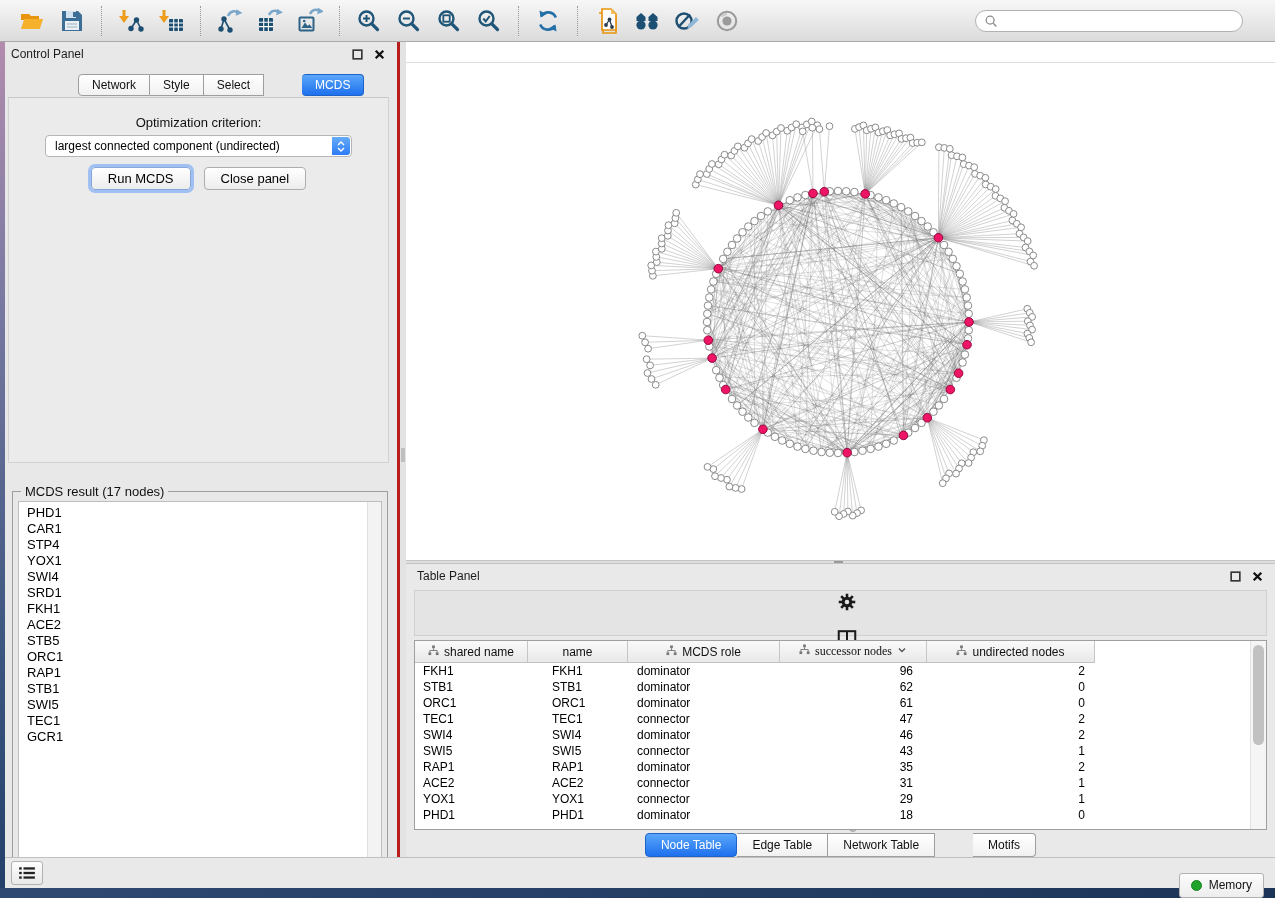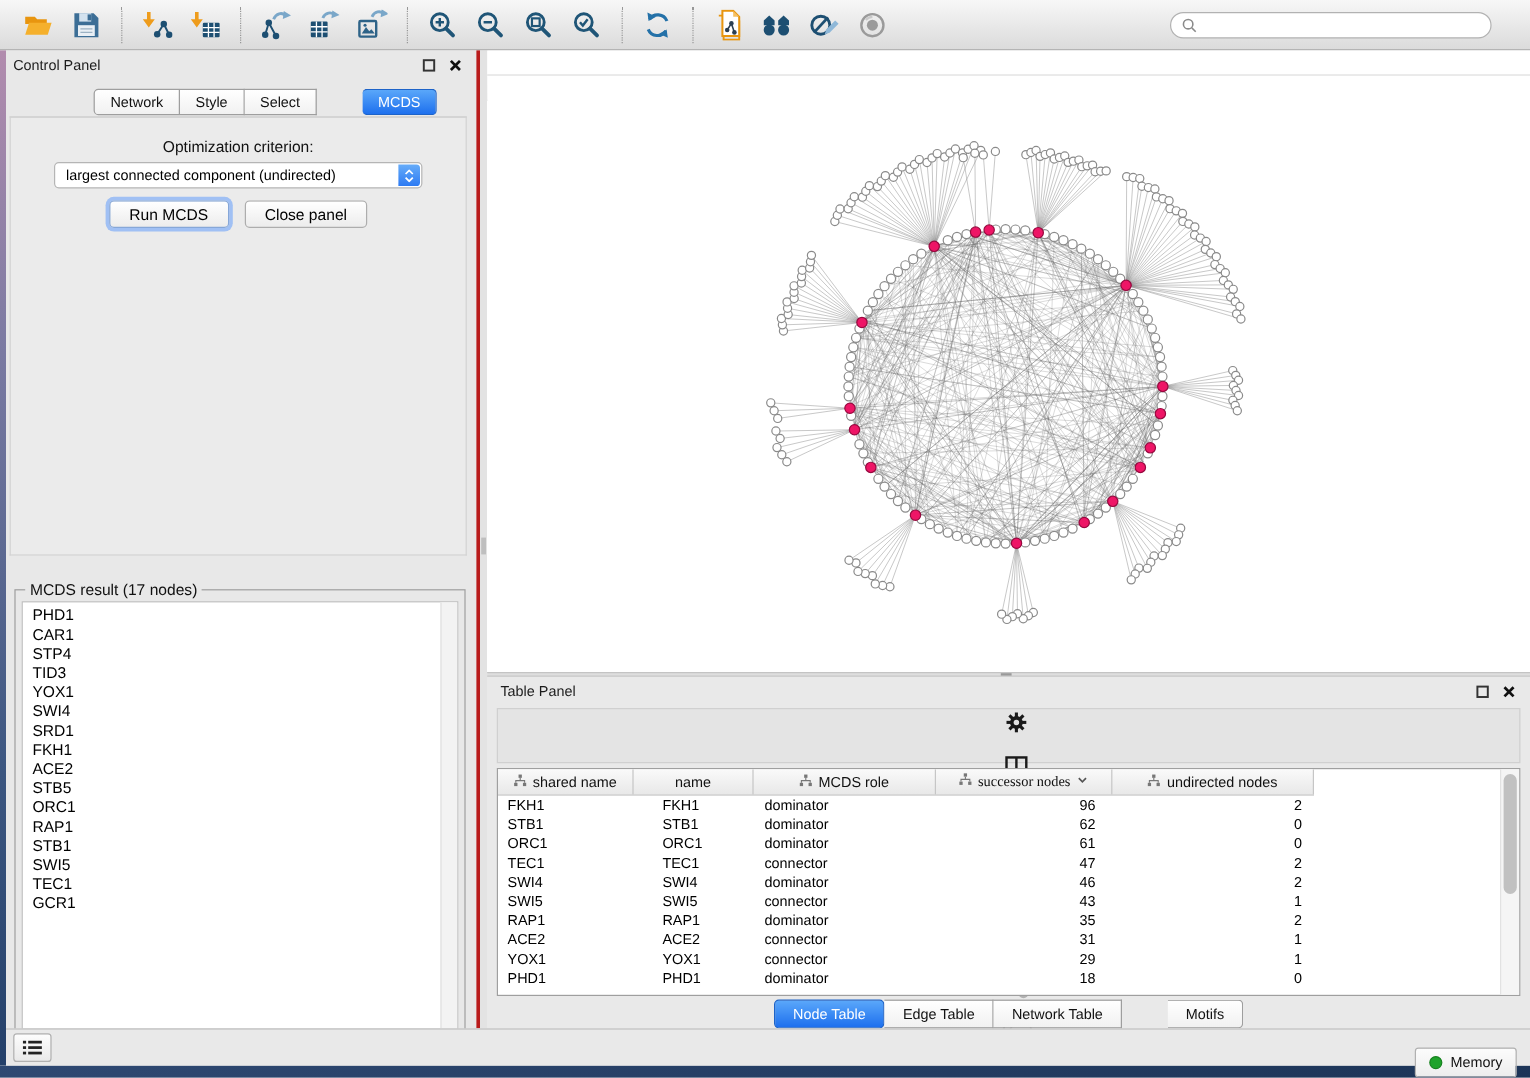--- a/index.html
+++ b/index.html
@@ -310,21 +310,20 @@
         <button id="run-btn" class="mbtn">Run MCDS</button>
         <button class="mbtn">Close panel</button>
       </div>
     </div>
     <div id="mcds-box">
       <span id="mcds-legend">MCDS result (17 nodes)</span>
       <ul id="mcds-list">
           <li>PHD1</li>
           <li>CAR1</li>
           <li>STP4</li>
-          <li>TID3</li>
           <li>YOX1</li>
           <li>SWI4</li>
           <li>SRD1</li>
           <li>FKH1</li>
           <li>ACE2</li>
           <li>STB5</li>
           <li>ORC1</li>
           <li>RAP1</li>
           <li>STB1</li>
           <li>SWI5</li>

